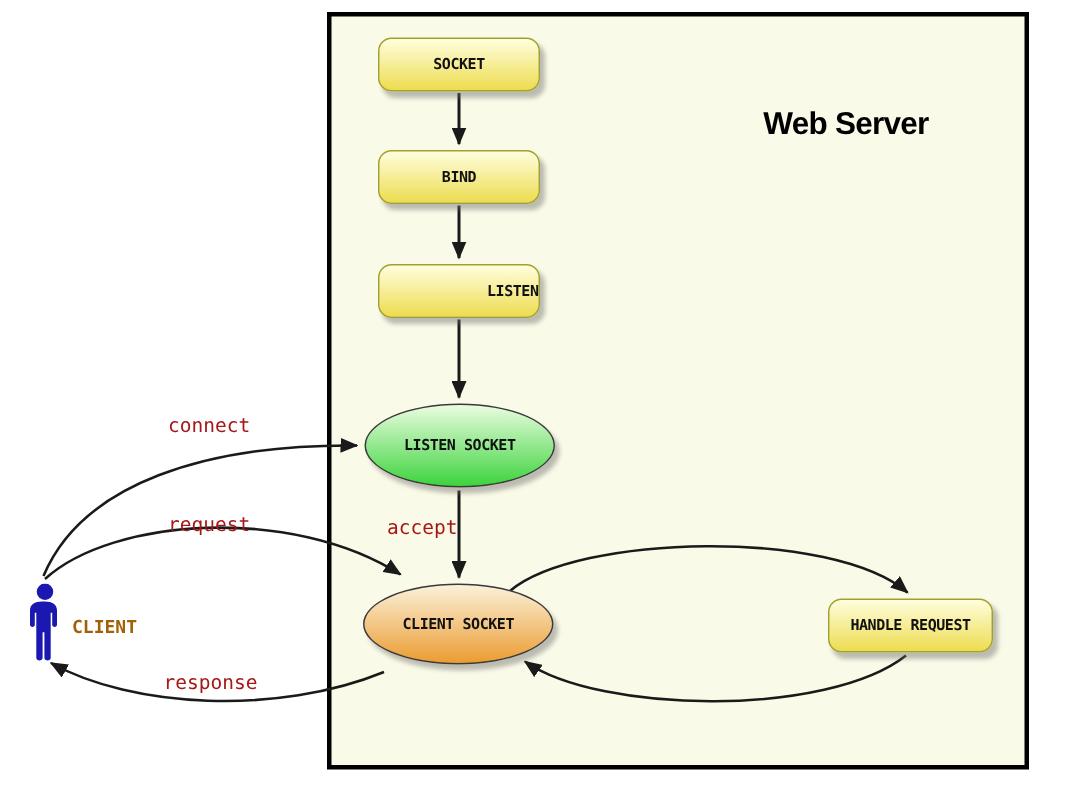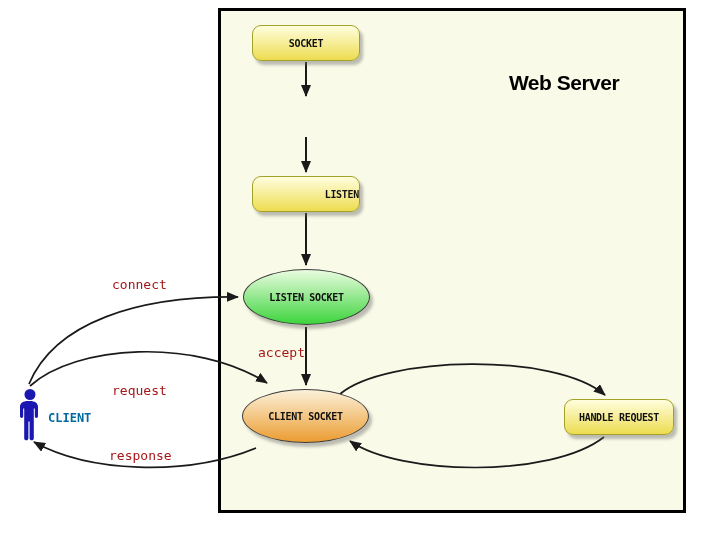--- a/index.html
+++ b/index.html
@@ -53,21 +53,21 @@
   .orange { background: linear-gradient(to bottom, var(--orange_top) 0%, var(--orange_bottom) 100%); }
   .edge-label {
     position: absolute;
     font-weight: normal; font-size: 13px;
     color: var(--edge_label);
     white-space: nowrap;
   }
   .client-figure { position: absolute; left: 16px; top: 389px; }
   .client-label {
     position: absolute; left: 48px; top: 411px;
-    font-weight: bold; font-size: 12px; color: #0369a1;
+    font-weight: bold; font-size: 12px; color: #a16207;
   }
 </style>
 </head>
 <body>
 
 <div class="stage">
 
   <div class="server-box"></div>
 
   <div class="title">Web Server</div>
@@ -88,49 +88,52 @@
       <path d="M256,448 C185,477 88,472 34,442" stroke-width="1.7" marker-end="url(#ah)"></path>
       <path d="M340,394 C385,356 555,352 605,395" stroke-width="1.7" marker-end="url(#ah)"></path>
       <path d="M604,437 C552,478 400,476 350,441" stroke-width="1.7" marker-end="url(#ah)"></path>
     </g>
   </svg>
 
   <div class="node rectnode" style="left:252px; top:25px;">
     <span>SOCKET</span>
   </div>
 
+  <div class="node rectnode" style="left:252px; top:100px;">
+    <span>BIND</span>
+  </div>
 
   <div class="node rectnode" style="left:252px; top:176px;justify-content:flex-end;">
     <span>LISTEN</span>
   </div>
 
   <div class="node ellipsenode green" style="left:243px; top:269px;">
     <span>LISTEN SOCKET</span>
   </div>
 
   <div class="node ellipsenode orange" style="left:242px; top:389px; height:54px;">
     <span>CLIENT SOCKET</span>
   </div>
 
-  <div class="node rectnode" style="left:564px; top:399px; width:110px;">
+  <div class="node rectnode" style="left:552px; top:399px; width:110px;">
     <span>HANDLE REQUEST</span>
   </div>
 
   <div class="client-figure">
     <svg width="28" height="52" viewBox="0 0 28 52">
       <circle cx="14" cy="5.5" r="5.5" fill="var(--client_blue)"></circle>
       <path fill="var(--client_blue)" d="M14,12 c4.8,0 8,2 8,6 v9.5 c0,1.9 -3.2,1.9 -3.2,0 v-8 h-1 v30 c0,2.4 -4.2,2.4 -4.2,0 v-17 h-1.2 v17 c0,2.4 -4.2,2.4 -4.2,0 v-30 h-1 v8 c0,1.9 -3.2,1.9 -3.2,0 V18 c0,-4 3.2,-6 8,-6 z"></path>
     </svg>
   </div>
 
   <div class="client-label">CLIENT</div>
 
   <div class="edge-label" style="left:112px; top:277px;">connect</div>
 
-  <div class="edge-label" style="left:112px; top:343px;margin-top:40px;">request</div>
+  <div class="edge-label" style="left:112px; top:343px;">request</div>
 
   <div class="edge-label" style="left:109px; top:448px;">response</div>
 
   <div class="edge-label" style="left:258px; top:345px;">accept</div>
 
 
 
 </div>
 
 </body></html>

